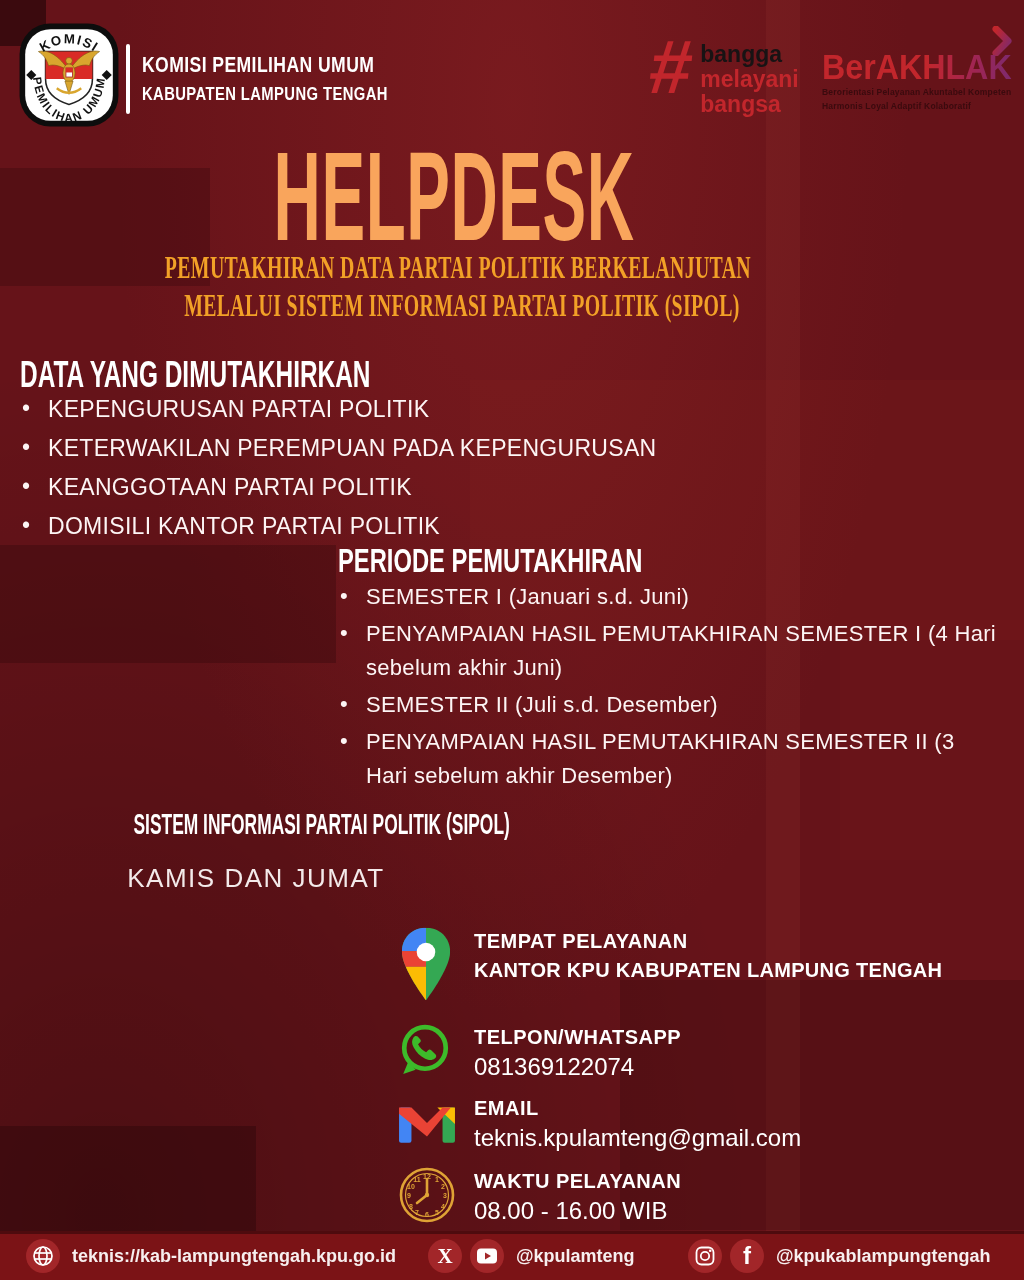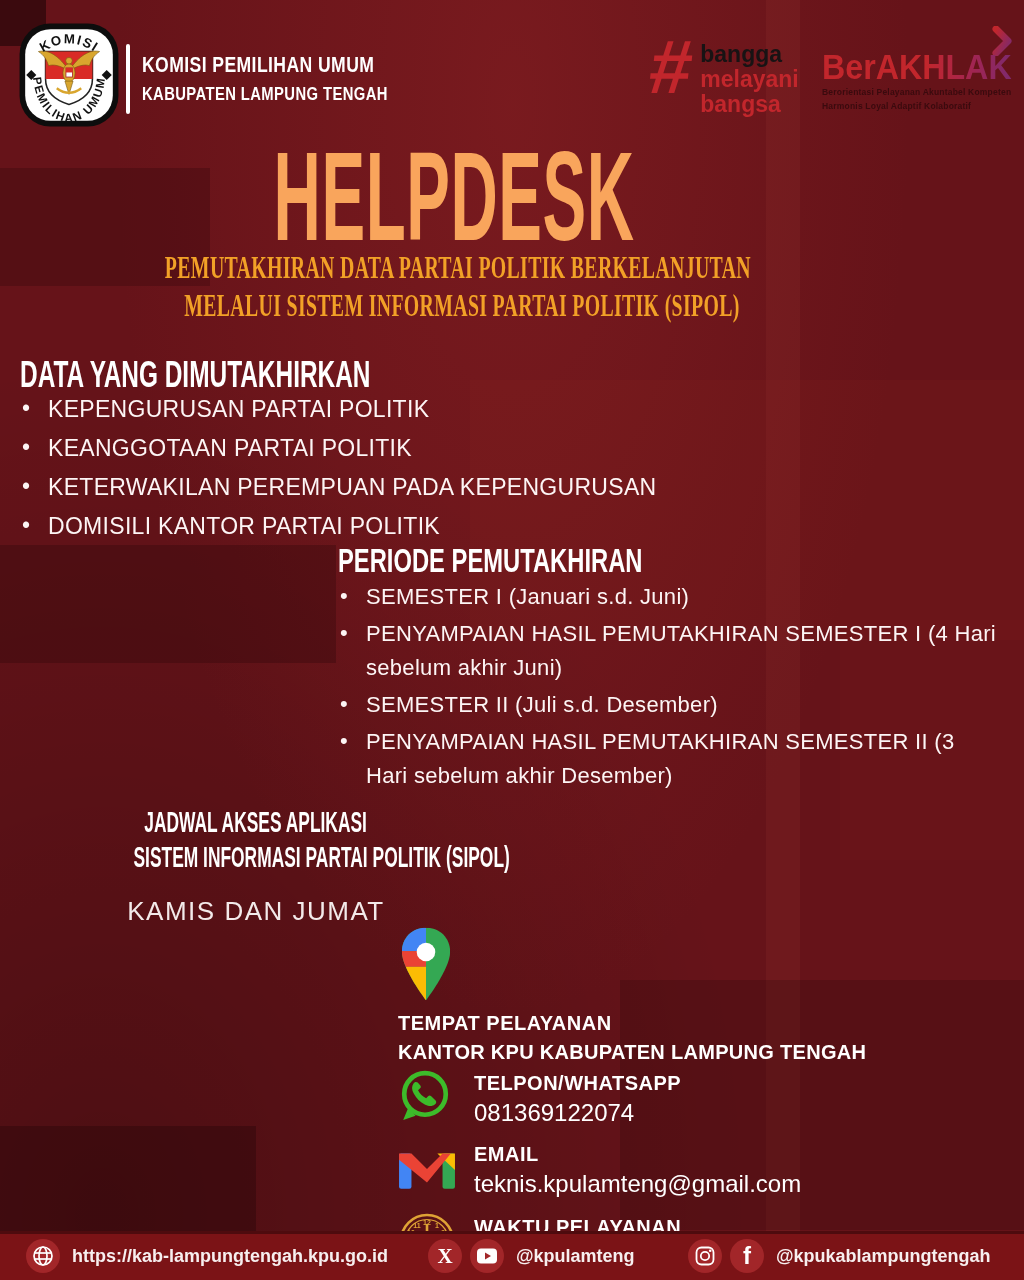--- a/index.html
+++ b/index.html
@@ -83,21 +83,21 @@
 
   
   .contacts{position:absolute;left:398px;top:926px;width:620px;}
   .c-row{display:flex;}
   .c-icon{width:76px;flex:none;}
   .c-text{color:#fff;padding-top:4px;}
   .c-title{font-weight:800;font-size:20px;letter-spacing:.5px;}
   .c-sub{font-weight:800;font-size:20px;margin-top:6px;letter-spacing:.3px;}
   .c-line{font-size:19px;margin-top:6px;color:#f3ecec;letter-spacing:.3px;}
   .c-value{font-size:24px;margin-top:4px;}
-  .r1{margin-bottom:4px;flex-direction:column;} .r2{margin-bottom:12px;} .r3{margin-bottom:14px;}
+  .r1{margin-bottom:14px;} .r2{margin-bottom:12px;} .r3{margin-bottom:14px;}
 
   
   .footer{position:absolute;left:0;bottom:0;width:1024px;height:46px;background:#7b1316;border-top:3px solid #4e0b0e;}
   .fgroup{position:absolute;top:5px;display:flex;align-items:center;}
   .fg1{left:26px;} .fg2{left:428px;} .fg3{left:688px;}
   .circle{width:34px;height:34px;border-radius:50%;background:#a22629;display:flex;align-items:center;justify-content:center;flex:none;}
   .ftext{font-weight:bold;font-size:18px;color:#f7efef;margin-left:12px;white-space:nowrap;}
   .circle + .circle{margin-left:8px;}
   .fb-f{color:#fff;font-weight:bold;font-size:24px;line-height:30px;font-family:"Liberation Sans",sans-serif;}
   .x-letter{color:#fff;font-weight:bold;font-size:21px;font-family:"Liberation Serif",serif;}
@@ -179,38 +179,37 @@
   </div>
 
   <div class="hero-title"><span>HELPDESK</span></div>
   <div class="hero-sub hs1"><span>PEMUTAKHIRAN DATA PARTAI POLITIK BERKELANJUTAN</span></div>
   <div class="hero-sub hs2"><span>MELALUI SISTEM INFORMASI PARTAI POLITIK (SIPOL)</span></div>
 
   <div class="data-section">
     <div class="sec-h"><span>DATA YANG DIMUTAKHIRKAN</span></div>
     <ul class="bullets data-list">
       <li>KEPENGURUSAN PARTAI POLITIK</li>
+      <li>KETERWAKILAN PEREMPUAN PADA KEPENGURUSAN</li>
       <li>KEANGGOTAAN PARTAI POLITIK</li>
-      <li>KETERWAKILAN PEREMPUAN PADA KEPENGURUSAN</li>
       <li>DOMISILI KANTOR PARTAI POLITIK</li>
     </ul>
   </div>
 
   <div class="periode-section">
     <div class="sec-h"><span>PERIODE PEMUTAKHIRAN</span></div>
     <ul class="bullets periode-list">
       <li>SEMESTER I (Januari s.d. Juni)</li>
       <li>PENYAMPAIAN HASIL PEMUTAKHIRAN SEMESTER I (4 Hari sebelum akhir Juni)</li>
       <li>SEMESTER II (Juli s.d. Desember)</li>
       <li>PENYAMPAIAN HASIL PEMUTAKHIRAN SEMESTER II (3 Hari sebelum akhir Desember)</li>
     </ul>
   </div>
 
   <div class="jadwal">
-    <div class="jadwal-h"><span>JADWAL AKSES APLIKASI</span></div>
     <div class="jadwal-h jadwal-h2"><span>SISTEM INFORMASI PARTAI POLITIK (SIPOL)</span></div>
     <div class="jadwal-value">KAMIS DAN JUMAT</div>
   </div>
 
   <div class="contacts">
 
     <div class="c-row r1">
       <div class="c-icon">
         <svg width="56" height="78" viewBox="0 0 60 84">
           <defs>
@@ -301,21 +300,21 @@
       <div class="circle">
         <svg width="22" height="22" viewBox="0 0 22 22">
           <g stroke="#fff" stroke-width="1.7" fill="none">
             <circle cx="11" cy="11" r="9"></circle>
             <ellipse cx="11" cy="11" rx="4" ry="9"></ellipse>
             <line x1="2.5" y1="8" x2="19.5" y2="8"></line>
             <line x1="2.5" y1="14" x2="19.5" y2="14"></line>
           </g>
         </svg>
       </div>
-      <div class="ftext">https://kab-lampungtengah.kpu.go.id</div>
+      <div class="ftext">teknis://kab-lampungtengah.kpu.go.id</div>
     </div>
 
     <div class="fgroup fg2">
       <div class="circle">
         <span class="x-letter">X</span>
       </div>
       <div class="circle">
         <svg width="20" height="16" viewBox="0 0 20 16">
           <rect x="0" y="0.5" width="20" height="15" rx="4" fill="#fff"></rect>
           <polygon points="8,4.5 8,11.5 14,8" fill="#a22629"></polygon>

